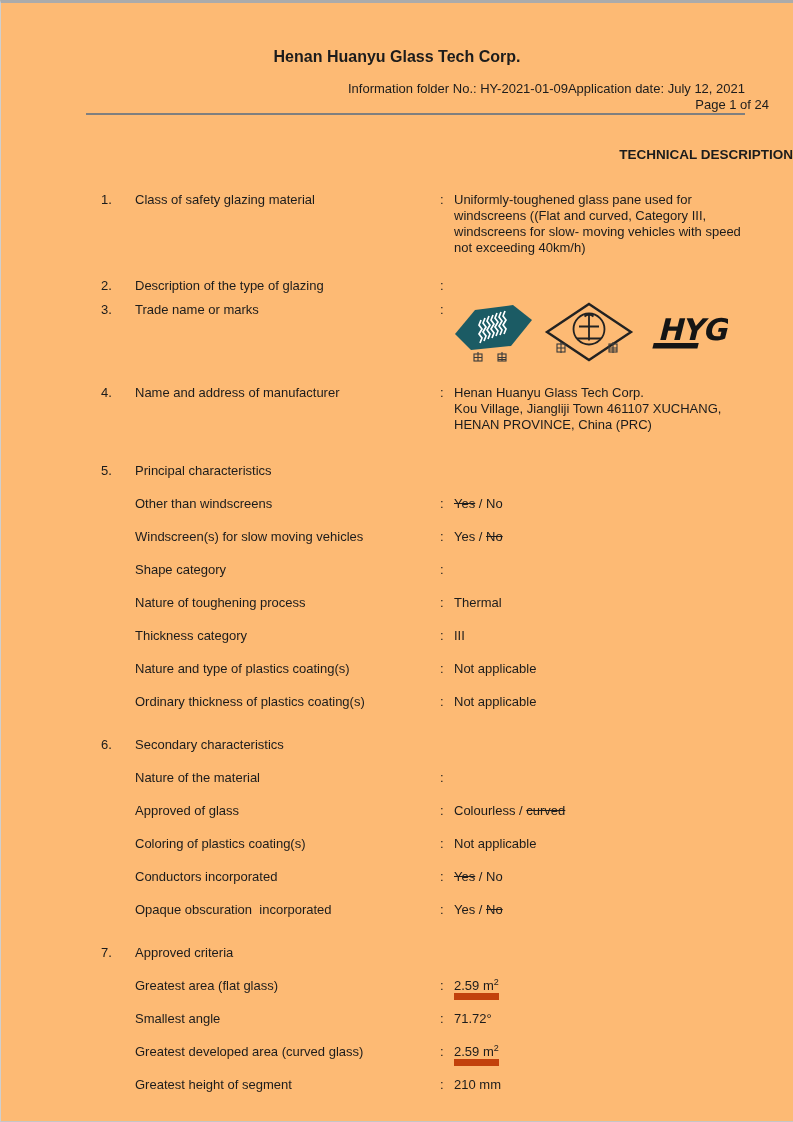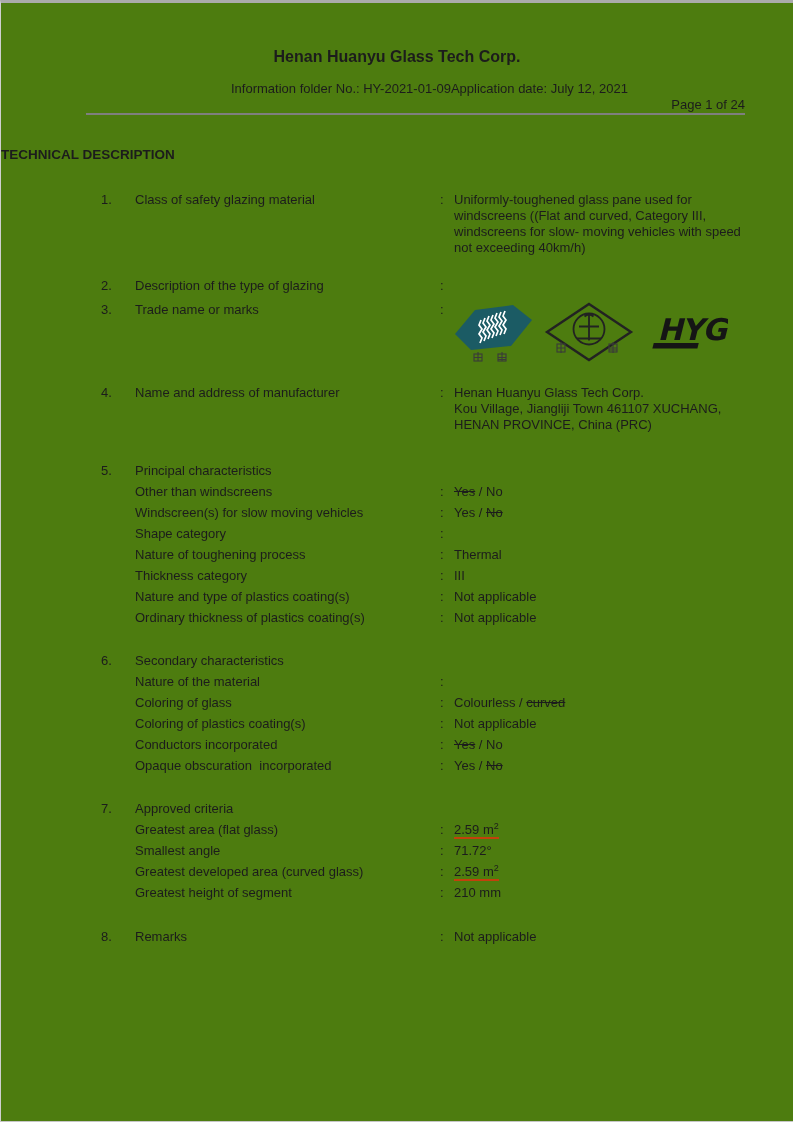--- a/index.html
+++ b/index.html
@@ -1,42 +1,42 @@
 <!DOCTYPE html>
 <html><head>
 <meta charset="utf-8">
 <style>
   html,body{margin:0;padding:0;background:#e9e9e9;}
   .page{
     position:relative;
     width:793px;height:1122px;
-    background:#4d7c0f;
+    background:#fdba74;
     box-sizing:border-box;
     border-top:3px solid #ababab;
     border-left:1px solid #cfcfcf;
     border-bottom:1px solid #c6c6c6;
     overflow:hidden;
     font-family:"Liberation Sans","DejaVu Sans",sans-serif;
     font-size:13px;color:#1c1c1c;line-height:16px;
   }
   .company{text-align:center;font-weight:bold;font-size:16px;line-height:19px;margin-top:44px;}
-  .meta{display:flex;justify-content:center;margin:15px 48px 0 113px;}
-  .pageno{text-align:right;margin:0 48px;line-height:15px;}
+  .meta{display:flex;justify-content:flex-end;margin:15px 48px 0 113px;}
+  .pageno{text-align:right;margin:0 24px;line-height:15px;}
   .rule{border:none;border-top:2px solid #7f7f7f;margin:1px 48px 0 85px;}
-  .doc-title{text-align:left;font-weight:bold;font-size:13.5px;margin:32px 0 0 0;}
+  .doc-title{text-align:right;font-weight:bold;font-size:13.5px;margin:32px 0 0 0;}
   .rows{margin:29px 14px 0 100px;}
   .row{display:grid;grid-template-columns:34px 305px 14px 1fr;align-items:start;}
   .row-heading .label{grid-column:2/5;}
   .num{white-space:nowrap;}
   .label{white-space:pre-wrap;}
   .value{white-space:pre-line;}
   .m8{margin-top:8px}.m21{margin-top:21px}.m22{margin-top:22px}
-  .m7{margin-top:5px}.m27{margin-top:27px}.m28{margin-top:28px}.m30{margin-top:30px}
+  .m7{margin-top:17px}.m27{margin-top:27px}.m28{margin-top:28px}.m30{margin-top:30px}
   s{text-decoration:line-through;}
-  .u{border-bottom:2px solid #c2410c;}
+  .u{border-bottom:7px solid #c2410c;}
   sup{font-size:9px;line-height:0;}
   .logos{display:flex;gap:10px;align-items:center;height:62px;}
 </style>
 </head>
 <body>
 
 <div class="page">
 
   <div class="company">Henan Huanyu Glass Tech Corp.</div>
 
@@ -172,21 +172,21 @@
       <span class="num">6.</span>
       <span class="label">Secondary characteristics</span>
     </div>
     <div class="row m7">
       <span class="num"></span>
       <span class="label">Nature of the material</span>
       <span class="colon">:</span>
     </div>
     <div class="row m7">
       <span class="num"></span>
-      <span class="label">Coloring of glass</span>
+      <span class="label">Approved of glass</span>
       <span class="colon">:</span>
       <span class="value"><span>Colourless / </span><s>curved</s></span>
     </div>
     <div class="row m7">
       <span class="num"></span>
       <span class="label">Coloring of plastics coating(s)</span>
       <span class="colon">:</span>
       <span class="value">Not applicable</span>
     </div>
     <div class="row m7">

